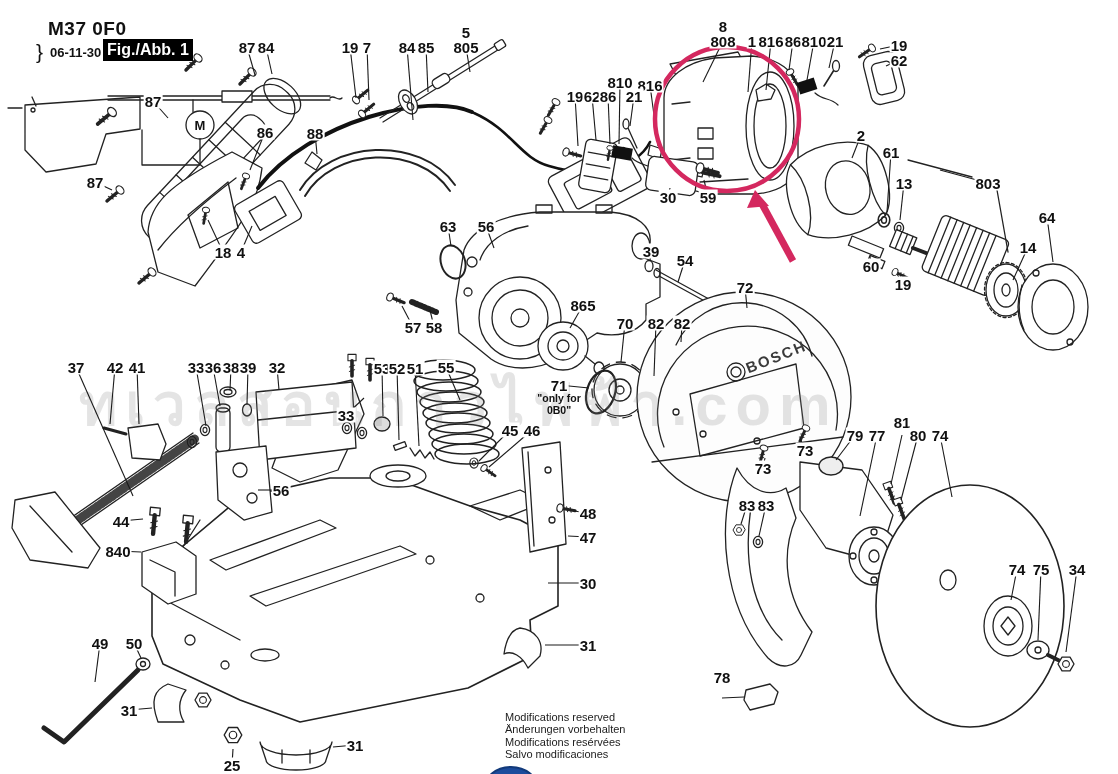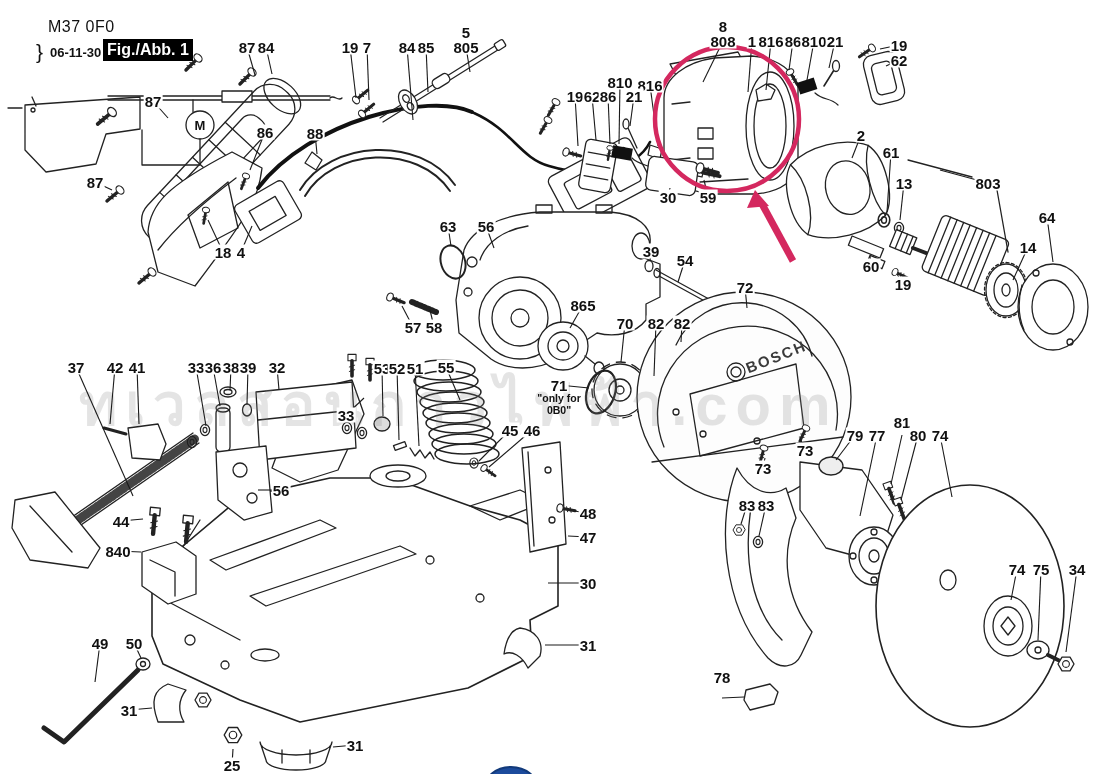--- a/index.html
+++ b/index.html
@@ -10,21 +10,21 @@
   #watermark{position:absolute;z-index:3;left:55px;top:358px;width:830px;
     font-size:58px;font-weight:bold;letter-spacing:8px;color:rgba(130,130,130,0.22);
     white-space:nowrap;margin-left:24px;}
   #leaders{z-index:4;}
   #highlight{z-index:5;}
   #labels{position:absolute;left:0;top:0;width:100%;height:100%;z-index:6;}
   .part-label{position:absolute;transform:translate(-50%,-50%);
     font-weight:bold;font-size:15px;color:#101010;background:#fff;padding:0 1px;line-height:15px;}
   #leaders line{stroke:#1a1a1a;stroke-width:1.1px;}
   .hdr{position:absolute;z-index:7;color:#111;}
-  #model{left:48px;top:18px;font-size:16px;font-weight:400;letter-spacing:.5px;}
+  #model{left:48px;top:18px;font-size:19px;font-weight:700;letter-spacing:.5px;}
   #brace{left:36px;top:40px;font-size:21px;font-weight:400;}
   #date{left:50px;top:45px;font-size:13px;font-weight:600;}
   #figbox{left:103px;top:39px;background:#000;color:#fff;font-size:16px;font-weight:bold;
     padding:2px 4px;}
   #footer{position:absolute;z-index:7;left:505px;top:711px;font-size:11px;line-height:12.3px;color:#1c1c1c;}
   #onlyfor{position:absolute;z-index:7;left:527px;top:392px;width:64px;text-align:center;
     font-size:10.5px;line-height:12px;font-weight:bold;color:#111;}
   #bosch-label{position:absolute;z-index:3;left:744px;top:348px;transform:rotate(-22deg);
     font-size:15px;font-weight:bold;letter-spacing:2px;color:#3a3a3a;}
   #motor-m{position:absolute;z-index:7;left:200px;top:125px;transform:translate(-50%,-50%);
@@ -622,13 +622,19 @@
 
   <div id="model" class="hdr">M37 0F0</div>
   <div id="brace" class="hdr">}</div>
   <div id="date" class="hdr">06-11-30</div>
   <div id="figbox" class="hdr">Fig./Abb. 1</div>
 
   <div id="onlyfor">
     <div>"only for</div>
     <div>0B0"</div>
   </div>
+  <div id="footer">
+    <div>Modifications reserved</div>
+    <div>Änderungen vorbehalten</div>
+    <div>Modifications resérvées</div>
+    <div>Salvo modificaciones</div>
+  </div>
 </div>
 
 </body></html>

